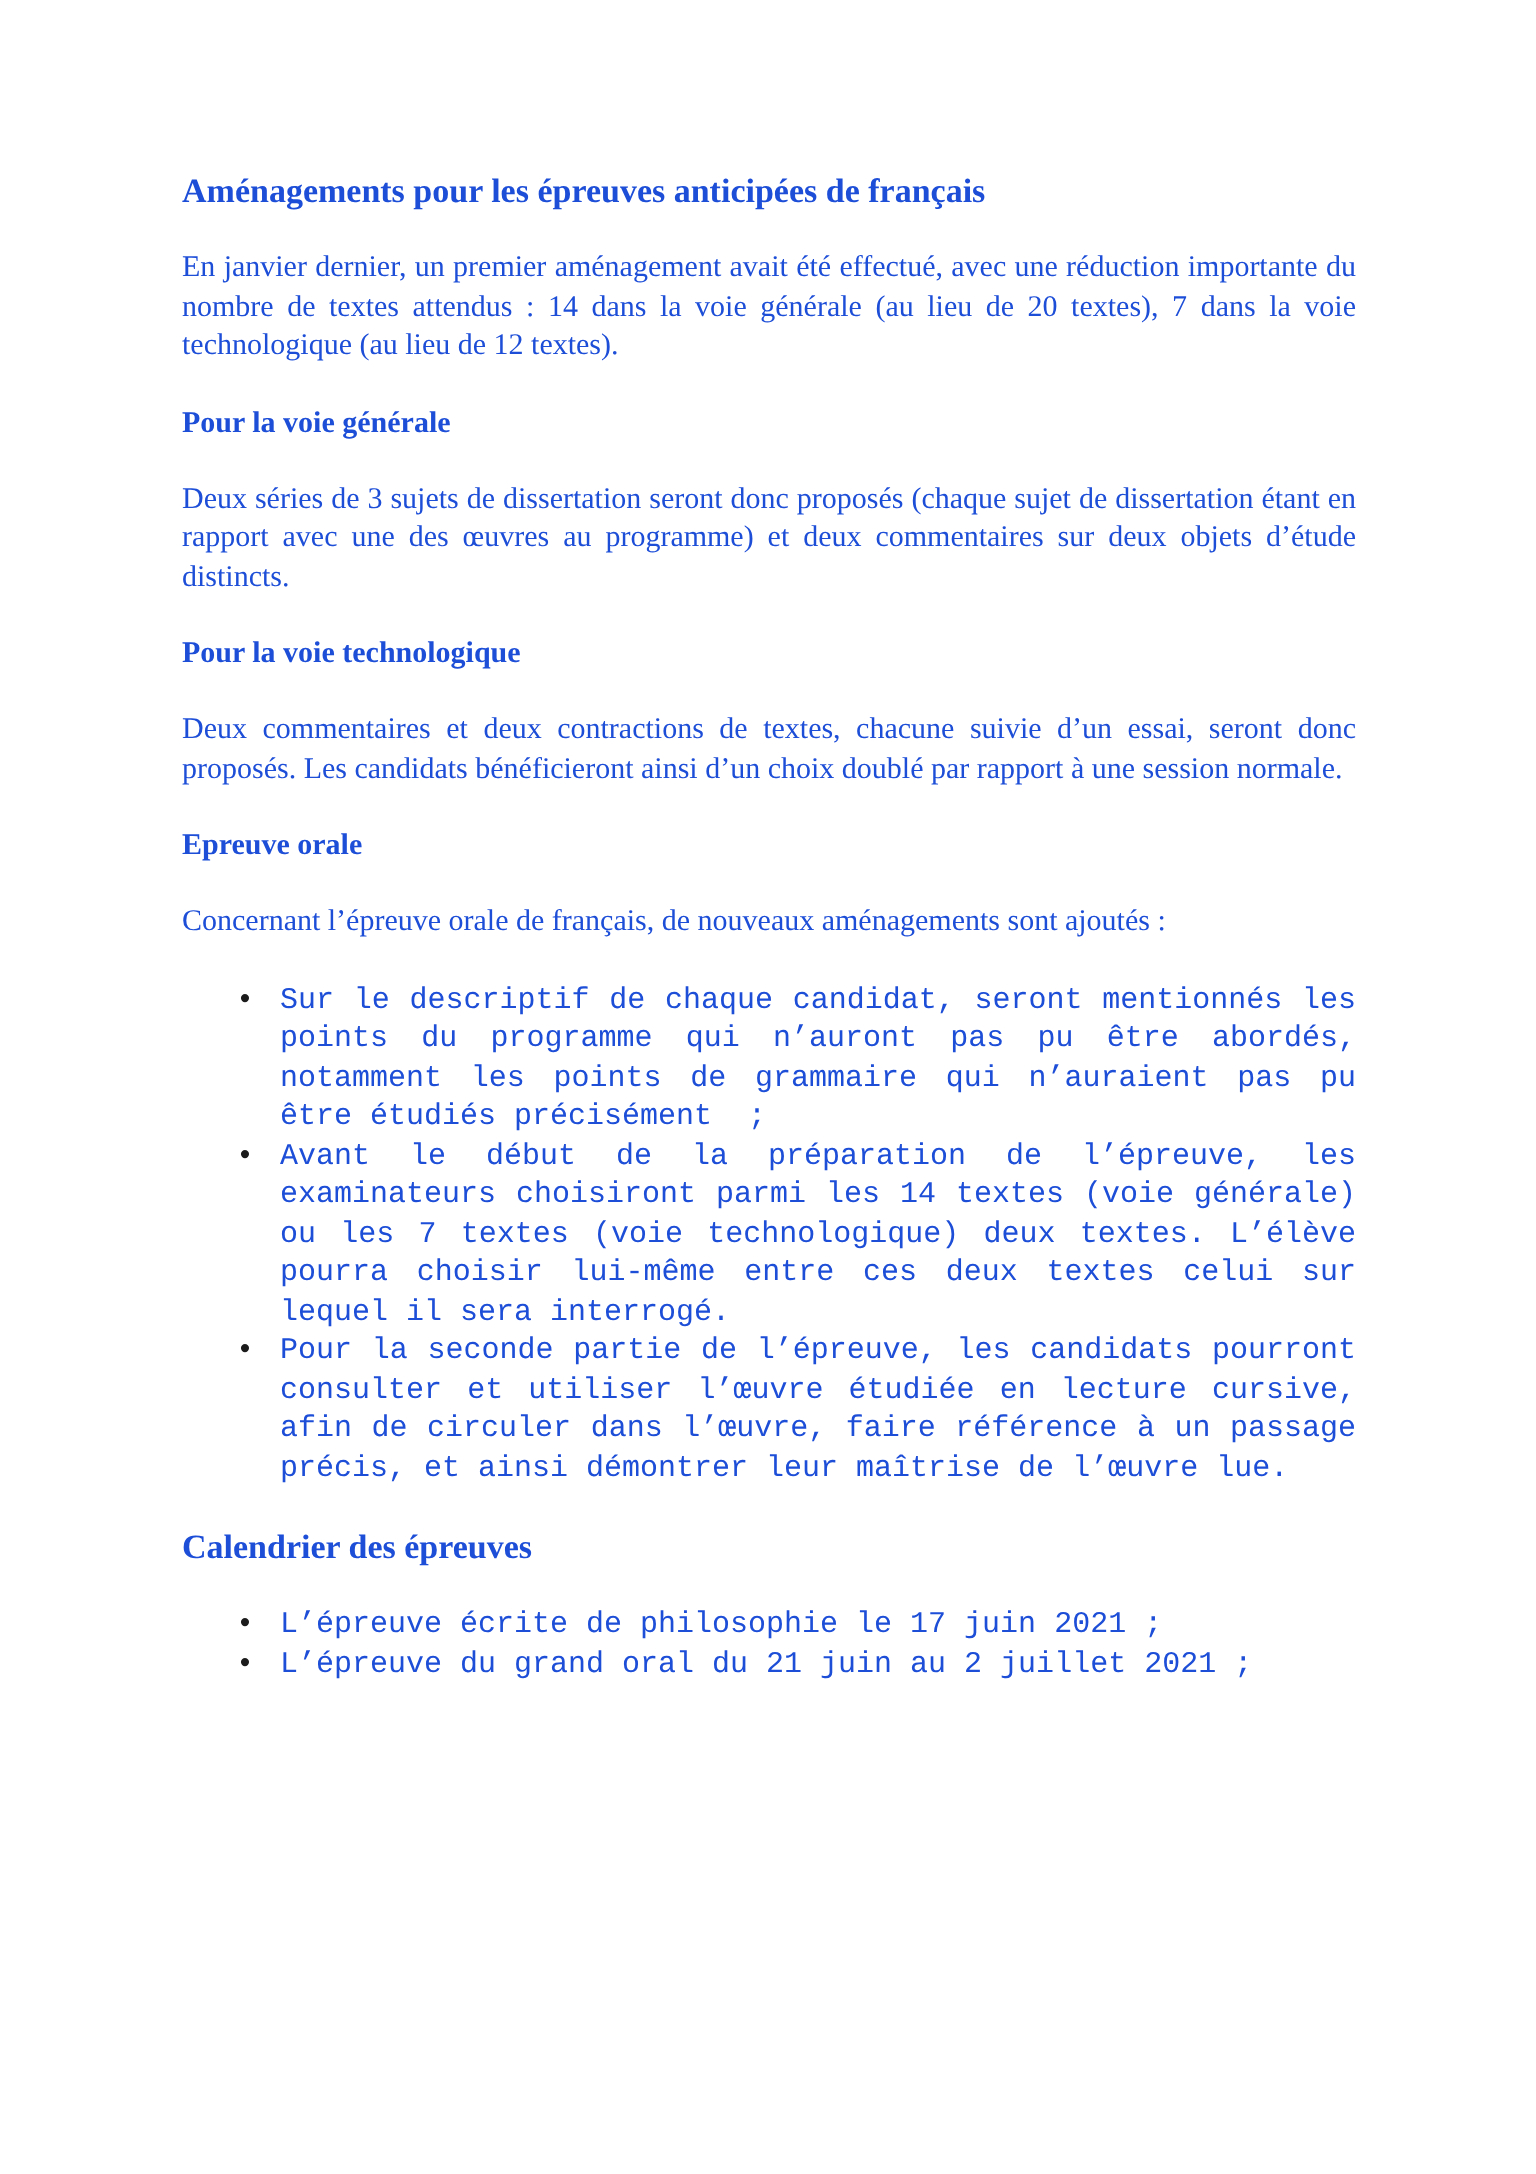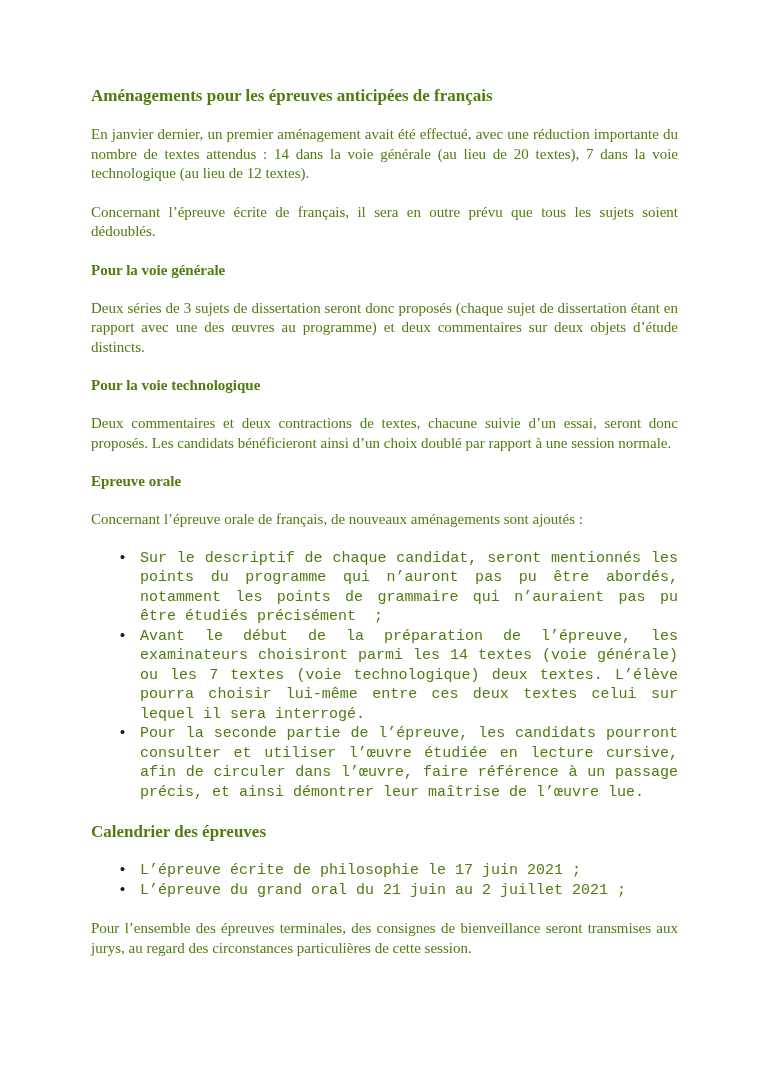--- a/index.html
+++ b/index.html
@@ -8,21 +8,21 @@
     background: #ffffff;
   }
   .page {
     position: relative;
     width: 768px;
     height: 1087px;
     background: #ffffff;
     box-sizing: border-box;
     padding: 85px 90px 0 91px;
     font-family: "Liberation Serif", "DejaVu Serif", serif;
-    color: #4d7c0f;
+    color: #1d4ed8;
     overflow: hidden;
   }
   .doc-title {
     font-size: 17px;
     font-weight: bold;
     margin: 0 0 19px 0;
     line-height: 21px;
   }
   .section-title {
     font-size: 17px;
@@ -65,21 +65,20 @@
   }
 </style>
 </head>
 <body>
 
 <div class="page">
 
   <h1 class="doc-title">Aménagements pour les épreuves anticipées de français</h1>
 
   <p class="para">En janvier dernier, un premier aménagement avait été effectué, avec une réduction importante du nombre de textes attendus : 14 dans la voie générale (au lieu de 20 textes), 7 dans la voie technologique (au lieu de 12 textes).</p>
-  <p class="para">Concernant l’épreuve écrite de français, il sera en outre prévu que tous les sujets soient dédoublés.</p>
 
   <h3 class="sub-heading">Pour la voie générale</h3>
   <p class="para">Deux séries de 3 sujets de dissertation seront donc proposés (chaque sujet de dissertation étant en rapport avec une des œuvres au programme) et deux commentaires sur deux objets d’étude distincts.</p>
 
   <h3 class="sub-heading">Pour la voie technologique</h3>
   <p class="para">Deux commentaires et deux contractions de textes, chacune suivie d’un essai, seront donc proposés. Les candidats bénéficieront ainsi d’un choix doublé par rapport à une session normale.</p>
 
   <h3 class="sub-heading">Epreuve orale</h3>
   <p class="para">Concernant l’épreuve orale de français, de nouveaux aménagements sont ajoutés :</p>
 
@@ -90,15 +89,14 @@
   </ul>
 
   <h1 class="section-title">Calendrier des épreuves</h1>
 
 
   <ul class="bullets">
     <li>L’épreuve écrite de philosophie le 17 juin 2021 ;</li>
     <li>L’épreuve du grand oral du 21 juin au 2 juillet 2021 ;</li>
   </ul>
 
-  <p class="para">Pour l’ensemble des épreuves terminales, des consignes de bienveillance seront transmises aux jurys, au regard des circonstances particulières de cette session.</p>
 
 </div>
 
 </body></html>

